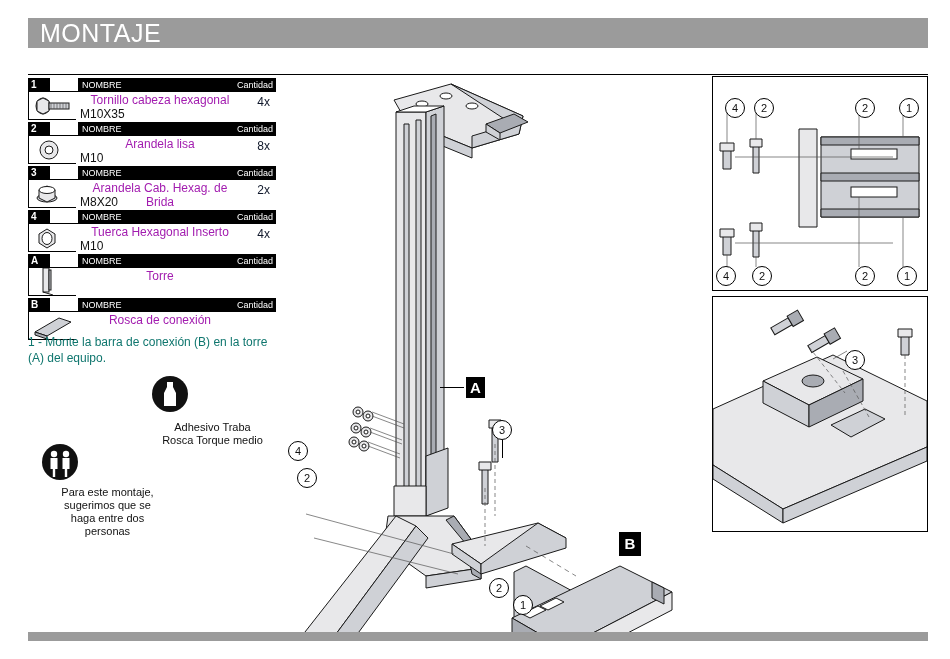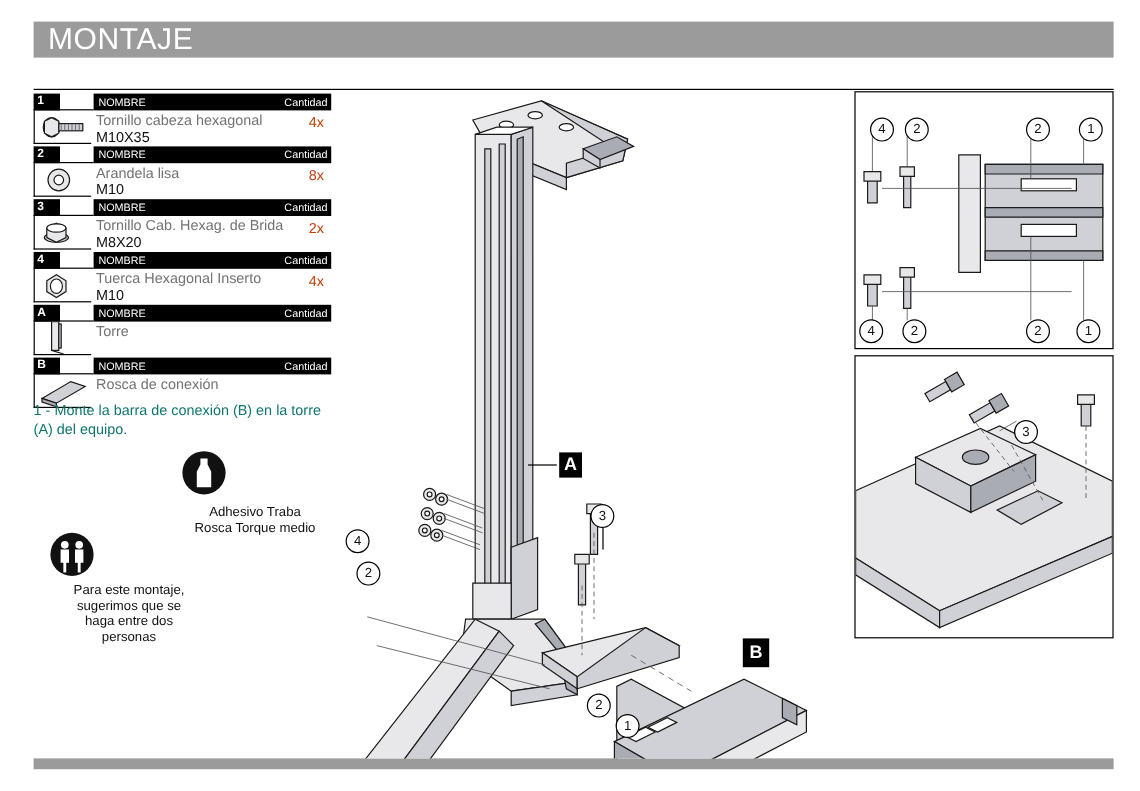--- a/index.html
+++ b/index.html
@@ -52,29 +52,29 @@
     overflow:hidden;
   }
   .part-head {
     position:absolute; left:50px; top:0; width:198px; height:14px;
     background:#000; color:#fff; font-size:9px; line-height:14px;padding-left:44px;
   }
   .part-head .nombre { position:absolute; left:4px; top:0; }
   .part-head .cantidad { position:absolute; right:3px; top:0; }
   .part-name {
     position:absolute; left:52px; top:15px; width:160px;
-    font-size:12px; color:#737373; line-height:14px;
+    font-size:12px; color:#a21caf; line-height:14px;text-align:center;
   }
   .part-spec {
     position:absolute; left:52px; top:29px; width:160px;
     font-size:12px; color:#111; line-height:14px;
   }
   .part-qty {
     position:absolute; right:6px; top:17px;
-    font-size:12px; color:#c2410c;
+    font-size:12px; color:#0f172a;
   }
   .part-border-top { position:absolute; left:0; top:13px; width:50px; height:1px; background:#000;}
 
   
   .instruction {
     position:absolute; left:28px; top:334px; width:240px;
     font-size:12px; color:#0f766e; line-height:16px;
   }
 
   
@@ -172,21 +172,21 @@
         <svg width="48" height="28" viewBox="0 0 48 28">
           <ellipse cx="18" cy="18" rx="10" ry="4" class="fill-m"></ellipse>
           <path d="M10 10 L18 6 L26 10 L26 18 L18 22 L10 18 Z" class="fill-l"></path>
           <ellipse cx="18" cy="10" rx="8" ry="3.5" class="fill-w"></ellipse>
         </svg>
       </div>
       <div class="part-head">
         <span class="nombre">NOMBRE</span>
         <span class="cantidad">Cantidad</span>
       </div>
-      <div class="part-name">Tornillo Cab. Hexag. de Brida</div>
+      <div class="part-name">Arandela Cab. Hexag. de Brida</div>
       <div class="part-spec">M8X20</div>
       <div class="part-qty">2x</div>
     </div>
 
     <div class="part-row">
       <div class="part-idx">4</div>
       <div class="part-border-top"></div>
       <div class="part-thumb">
         <svg width="48" height="28" viewBox="0 0 48 28">
           <path d="M10 10 L18 5 L26 10 L26 19 L18 24 L10 19 Z" class="fill-l"></path>

